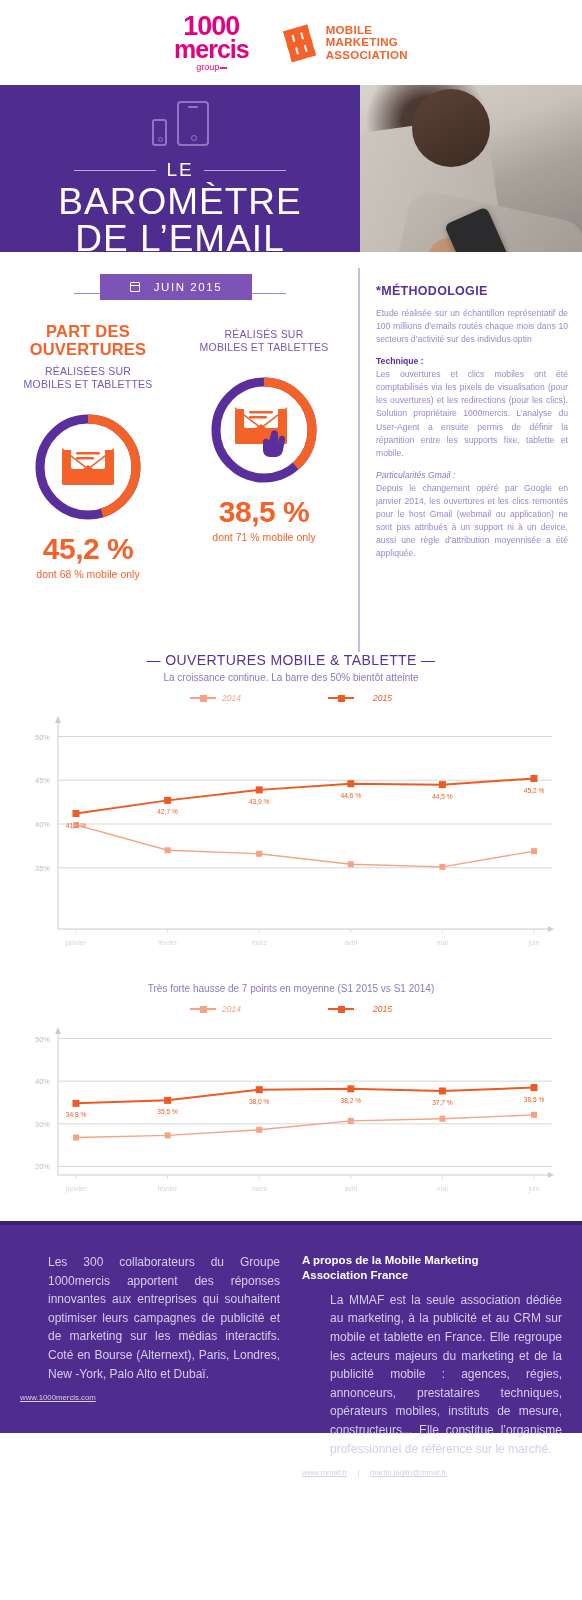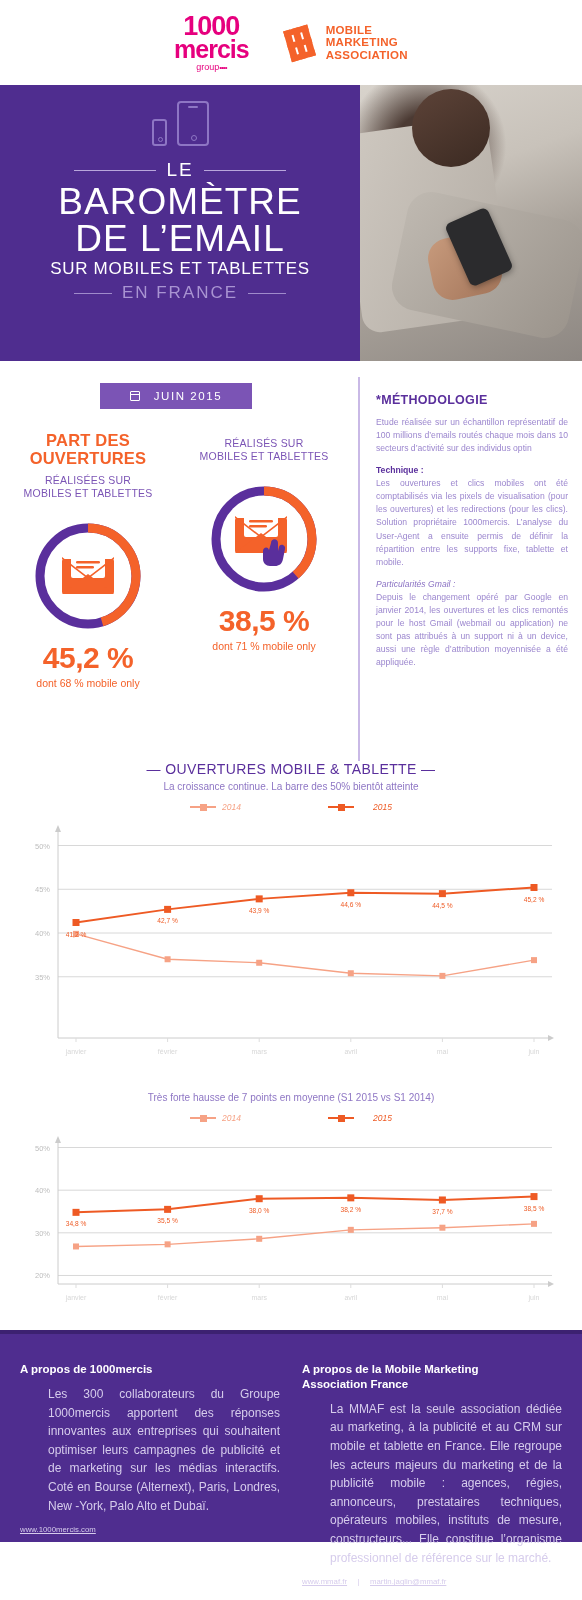--- a/index.html
+++ b/index.html
@@ -28,21 +28,21 @@
     font-size: 9px; color: #E6007E; letter-spacing: 0px; margin-top: 1px;
   }
   .logo-1000mercis .dots { letter-spacing: -1px; font-size: 8px; }
   .logo-mma { display: flex; align-items: center; gap: 7px; }
   .mma-mark { width: 36px; height: 40px; }
   .logo-mma .mma-text { line-height: 1.08; }
   .logo-mma .mma-text div { color: #F4622A; font-size: 11.5px; font-weight: bold; letter-spacing: .3px;}
   .logo-mma .mma-text div:first-child { font-weight: bold; }
 
   
-  .hero { position: relative; height: 276px; display: flex; }
+  .hero { position: relative; height: 167px; display: flex; }
   .hero-left {
     width: 360px; background: #4F2D8F; position: relative;
     display: flex; flex-direction: column; align-items: center;
   }
   .hero-devices { margin-top: 16px; display: flex; align-items: flex-end; gap: 10px; }
   .phone-ico { width: 15px; height: 27px; border: 2px solid #8E76C4; border-radius: 3px;
      position: relative; }
   .phone-ico:after { content:""; position:absolute; left:50%; bottom:2px; width:3px; height:3px;
      margin-left:-1.5px; border:1px solid #8E76C4; border-radius:50%; }
   .tab-ico { width: 32px; height: 45px; border: 2px solid #8E76C4; border-radius: 4px;
@@ -408,21 +408,20 @@
           <text x="426.40000000000003" y="86.98529411764706" text-anchor="middle" font-size="6.6" fill="#EE5A24" font-family="&quot;Liberation Sans&quot;, sans-serif">37,7 %</text>
           <rect x="514.5" y="66.07352941176471" width="7" height="7" fill="#EE5A24"></rect>
           <text x="518" y="83.57352941176471" text-anchor="middle" font-size="6.6" fill="#EE5A24" font-family="&quot;Liberation Sans&quot;, sans-serif">38,5 %</text>
         </svg>
     </div>
   </div>
 
   <div class="thinbar" style="margin-top:18px;"></div>
   <div class="footer">
     <div class="fcol">
-      <h4>A propos de 1000mercis</h4>
       <p>Les 300 collaborateurs du Groupe 1000mercis  apportent des réponses innovantes aux entreprises qui souhaitent optimiser leurs campagnes de publicité et de marketing sur les médias interactifs. Coté en Bourse (Alternext), Paris, Londres, New -York, Palo Alto et Dubaï.</p>
       <a class="flink" href="#">www.1000mercis.com</a>
     </div>
     <div class="fcol">
       <h4>
         <span>A propos de la Mobile Marketing</span><br>
         <span>Association France</span>
       </h4>
       <p>La MMAF est la seule association dédiée au marketing, à la publicité et au CRM sur mobile et tablette en France. Elle regroupe les acteurs majeurs du marketing et de la publicité mobile : agences, régies, annonceurs, prestataires techniques, opérateurs mobiles, instituts de mesure, constructeurs... Elle constitue l’organisme professionnel de référence sur le marché.</p>
       <div>

